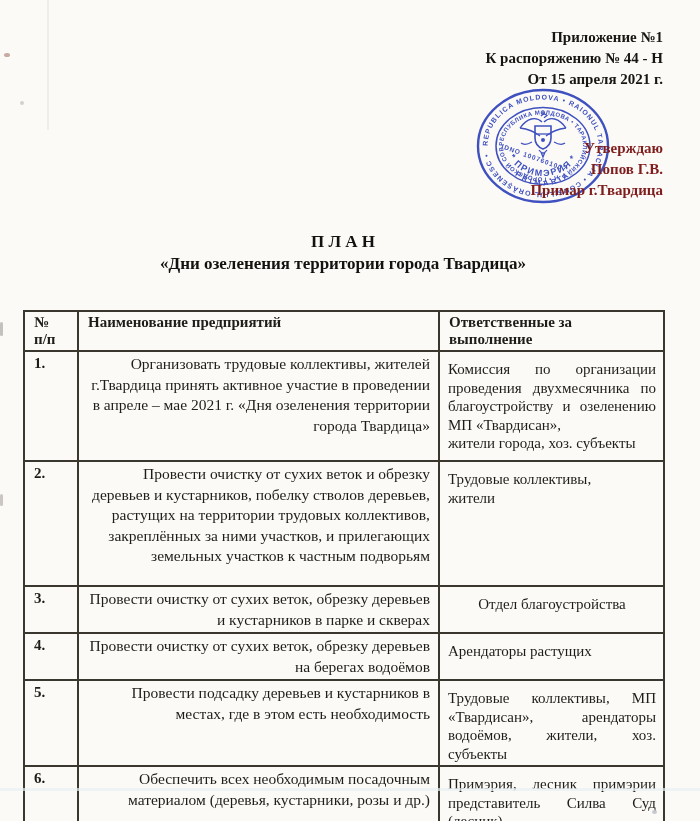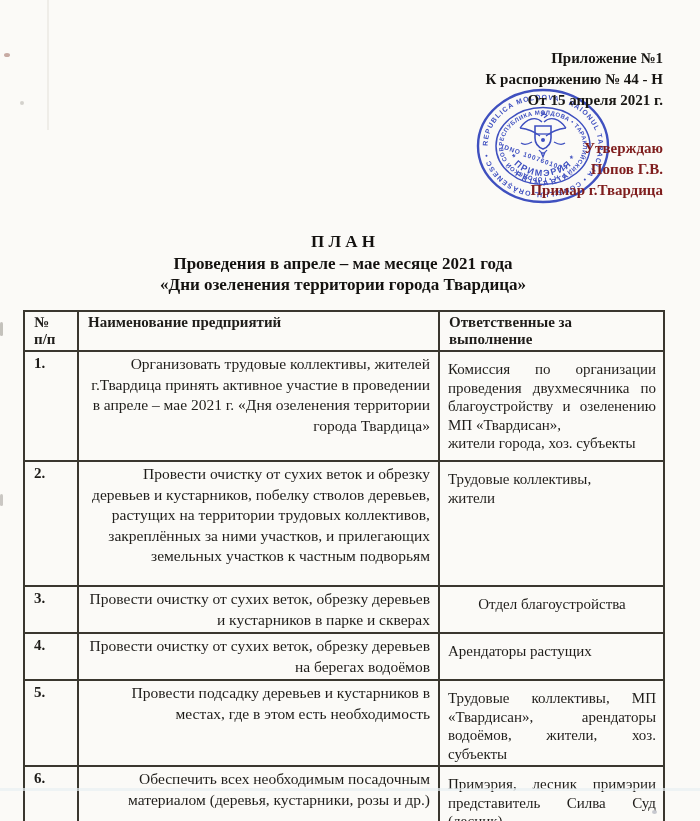--- a/index.html
+++ b/index.html
@@ -1,21 +1,21 @@
 <!DOCTYPE html>
 <html><head>
 <meta charset="utf-8">
 <style>
   html,body{margin:0;padding:0;}
   body{width:700px;height:821px;background:#fbfaf7;overflow:hidden;
        font-family:"Liberation Serif","DejaVu Serif",serif;color:#1f1d1a;}
   .page{position:relative;width:700px;height:821px;background:#fbfaf7;}
 
   
-  .corner-note{position:absolute;top:48px;right:37px;text-align:right;
+  .corner-note{position:absolute;top:27px;right:37px;text-align:right;
                font-weight:bold;font-size:15px;line-height:21px;z-index:3;color:#181613;}
 
   
   .approval{position:absolute;top:138px;right:37px;text-align:right;
             font-weight:bold;font-size:15px;line-height:21px;z-index:3;color:#7f1d1d;}
 
   
   .stamp{position:absolute;left:458px;top:68px;z-index:2;opacity:.95;}
   .stamp text{font-family:"Liberation Sans","DejaVu Sans",sans-serif;font-weight:bold;}
   .ring-outer{font-size:7px;letter-spacing:1.1px;}
@@ -105,21 +105,20 @@
   </svg>
 
   <div class="approval">
     <div>Утверждаю</div>
     <div>Попов Г.В.</div>
     <div>Примар г.Твардица</div>
   </div>
 
   <div class="doc-title">
     <div>П Л А Н</div>
-    <div>Проведения в апреле – мае месяце 2021 года</div>
     <div>«Дни озеленения территории города Твардица»</div>
   </div>
 
   <table class="plan">
     <colgroup>
         <col style="width:54px">
         <col style="width:361px">
         <col style="width:225px">
       </colgroup>
     <tbody>

